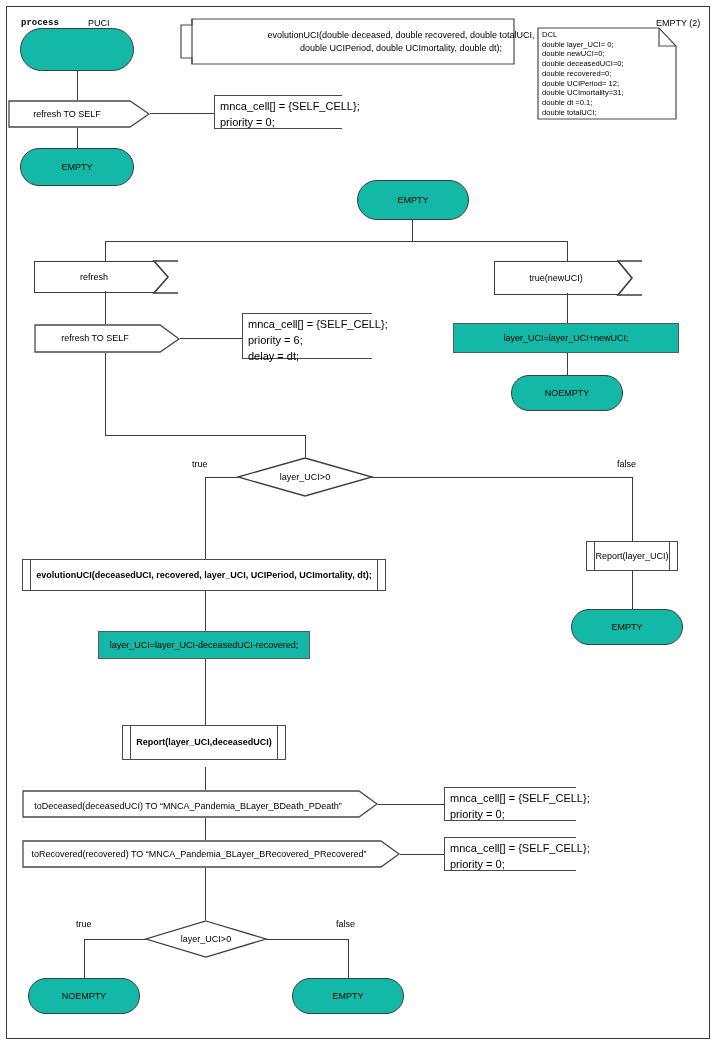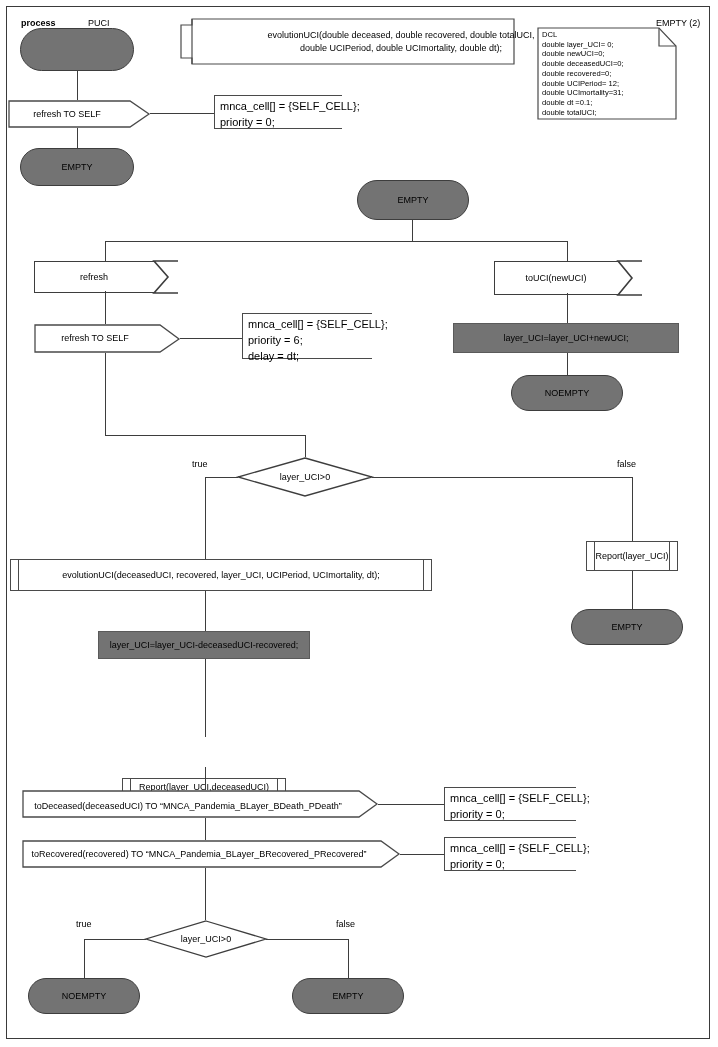--- a/index.html
+++ b/index.html
@@ -23,21 +23,21 @@
     height: 1033px;
     border: 1.5px solid #3a3a3a;
     box-sizing: border-box;
   }
   .lbl {
     position: absolute;
     font-size: 9px;
     color: #000;
     white-space: nowrap;
   }
-  .lbl.bold { font-weight: bold; }
+  .lbl.bold { font-weight: bold; font-family: Liberation Mono, monospace; }
 
   
   .hline {
     position: absolute;
     height: 0;
     border-top: 1.2px solid #3d3d3d;
   }
   .vline {
     position: absolute;
     width: 0;
@@ -48,21 +48,21 @@
   .shape {
     position: absolute;
     box-sizing: border-box;
     display: flex;
     align-items: center;
     justify-content: center;
     font-size: 9px;
     color: #000;
     text-align: center;
     line-height: 1.35;
-    background: #737373;
+    background: #14b8a6;
   }
 
   
   .state {
     border: 1.3px solid #3d3d3d;
     border-radius: 999px;
   }
 
   
   .task {
@@ -265,21 +265,21 @@
 
   <div class="vline" style="left:105px; top:353px; height:82px;"></div>
   <div class="hline" style="left:105px; top:435px; width:200px;"></div>
   <div class="vline" style="left:305px; top:435px; height:22px;"></div>
 
   <div class="input-shape" style="left:494px; top:261px; width:146px; height:32px;">
     <svg class="notch-svg" viewBox="0 0 24 32" preserveAspectRatio="none">
       <polygon points="0,0 24,0 24,32 0,32 14,16" fill="#ffffff" stroke="none"></polygon>
       <polyline points="24,0 0,0 14,16 0,32 24,32" fill="none" stroke="#3d3d3d" stroke-width="1.6" vector-effect="non-scaling-stroke"></polyline>
     </svg>
-    <div class="shape-text pad-r">toUCI(newUCI)</div>
+    <div class="shape-text pad-r">true(newUCI)</div>
   </div>
 
   <div class="vline" style="left:567px; top:293px; height:30px;"></div>
 
   <div class="shape task" style="left:453px; top:323px; width:226px; height:30px;">
     <span class="shape-text">layer_UCI=layer_UCI+newUCI;</span>
   </div>
 
   <div class="vline" style="left:567px; top:353px; height:22px;"></div>
 
@@ -305,33 +305,33 @@
 
   <div class="proccall" style="left:586px; top:541px; width:92px; height:30px;">
     <span class="shape-text">Report(layer_UCI)</span>
   </div>
   <div class="vline" style="left:632px; top:571px; height:38px;"></div>
 
   <div class="shape state" style="left:571px; top:609px; width:112px; height:36px;">
     <span class="shape-text">EMPTY</span>
   </div>
 
-  <div class="proccall" style="left:10px; top:559px; width:422px; height:32px;">
+  <div class="proccall" style="left:22px; top:559px; width:364px; height:32px;font-weight:bold;">
     <span class="shape-text">evolutionUCI(deceasedUCI, recovered, layer_UCI, UCIPeriod, UCImortality, dt);</span>
   </div>
 
   <div class="vline" style="left:205px; top:591px; height:40px;"></div>
 
   <div class="shape task" style="left:98px; top:631px; width:212px; height:28px;">
     <span class="shape-text">layer_UCI=layer_UCI-deceasedUCI-recovered;</span>
   </div>
 
   <div class="vline" style="left:205px; top:659px; height:78px;"></div>
 
-  <div class="proccall" style="left:122px; top:778px; width:164px; height:18px;">
+  <div class="proccall" style="left:122px; top:725px; width:164px; height:35px;font-weight:bold;">
     <span class="shape-text">Report(layer_UCI,deceasedUCI)</span>
   </div>
 
   <div class="vline" style="left:205px; top:767px; height:23px;"></div>
 
   <div class="output-shape" style="left:22px; top:790px; width:356px; height:32px;">
     <svg width="356" height="28" viewBox="0 0 356 28">
       <polygon points="1,1 337,1 355,14 337,27 1,27" fill="#ffffff" stroke="#4a4a4a" stroke-width="1.3"></polygon>
     </svg>
     <div class="shape-text pad-r">toDeceased(deceasedUCI) TO “MNCA_Pandemia_BLayer_BDeath_PDeath”</div>

